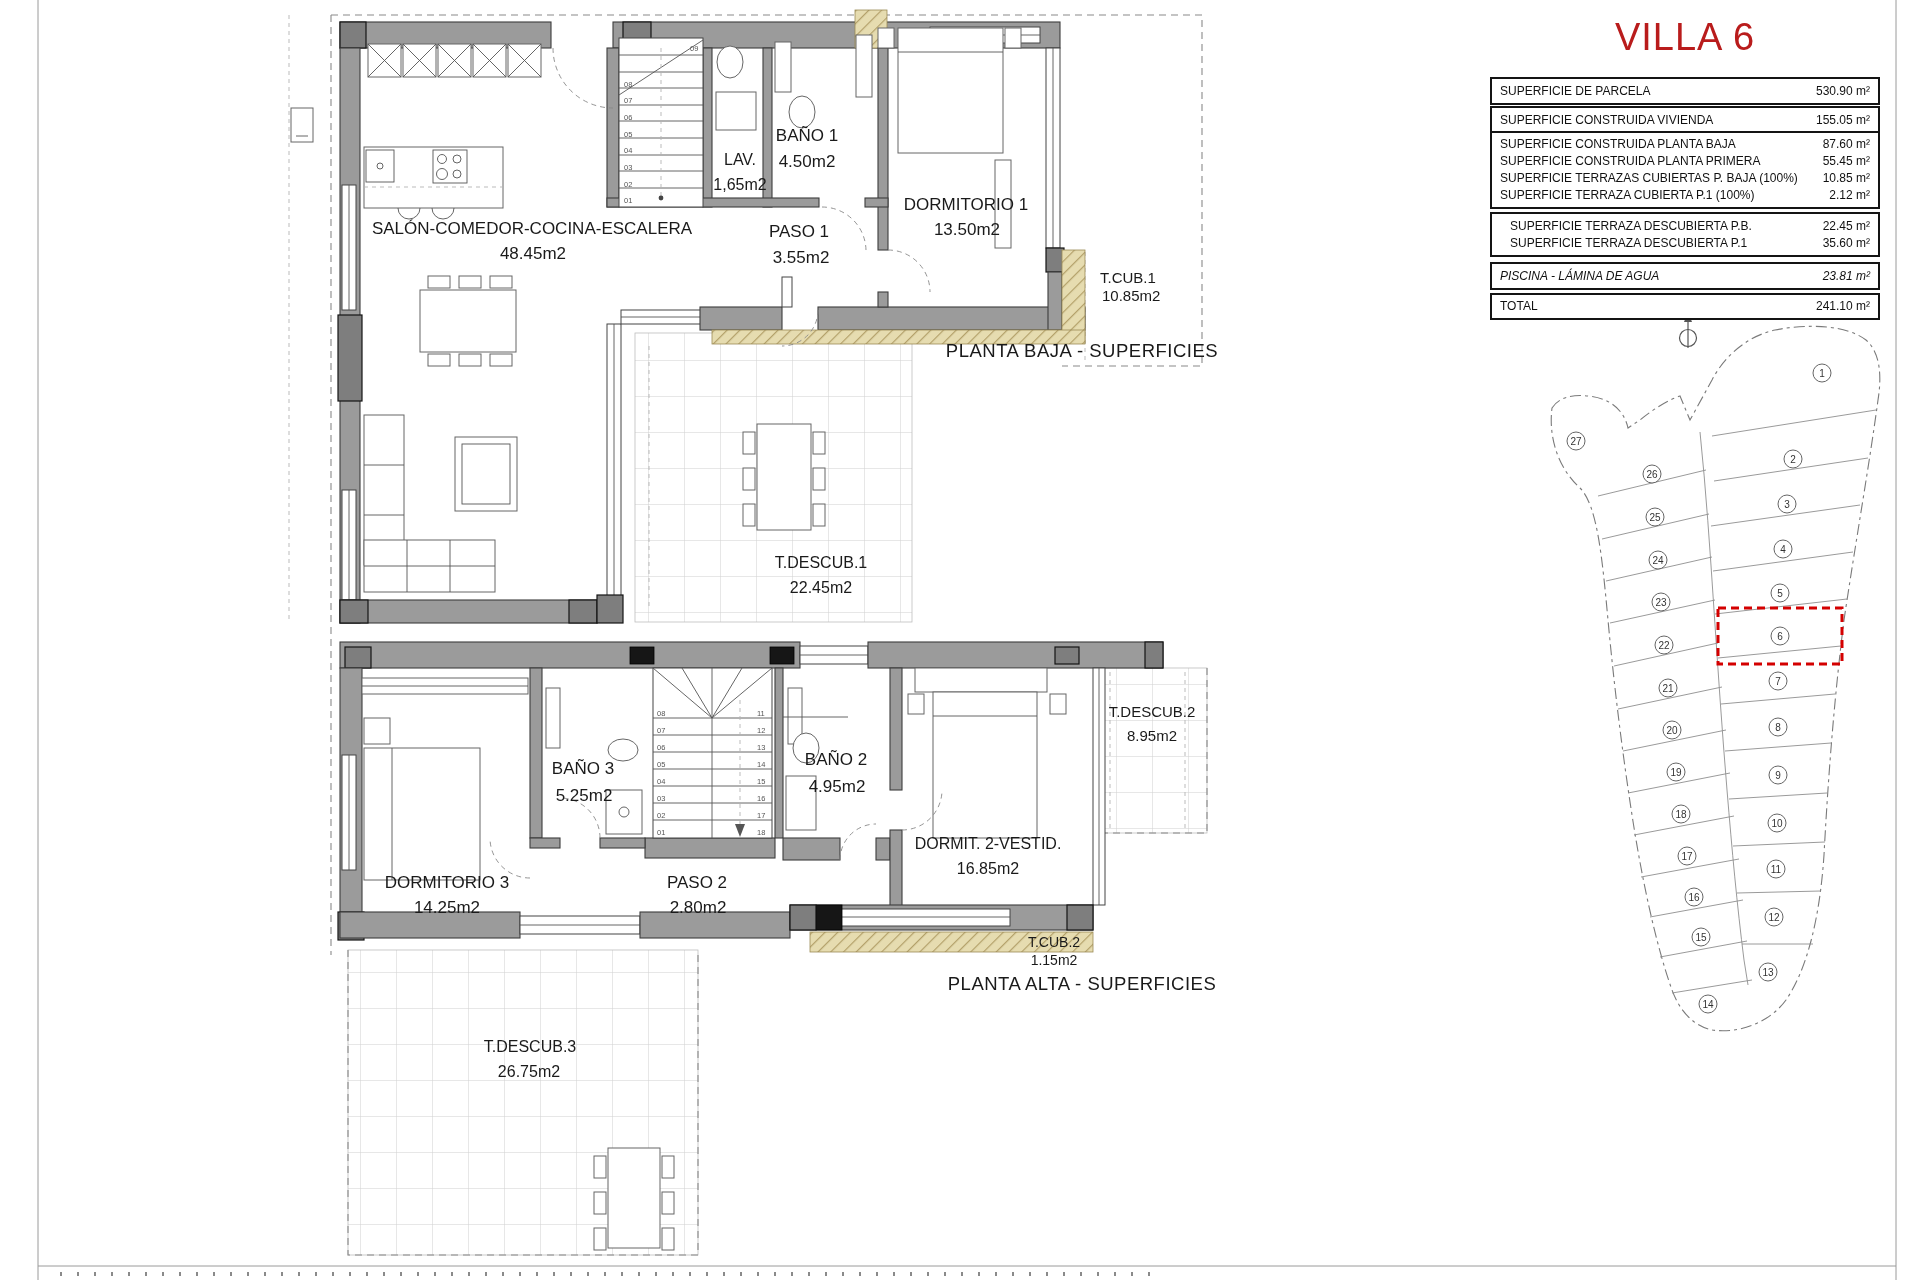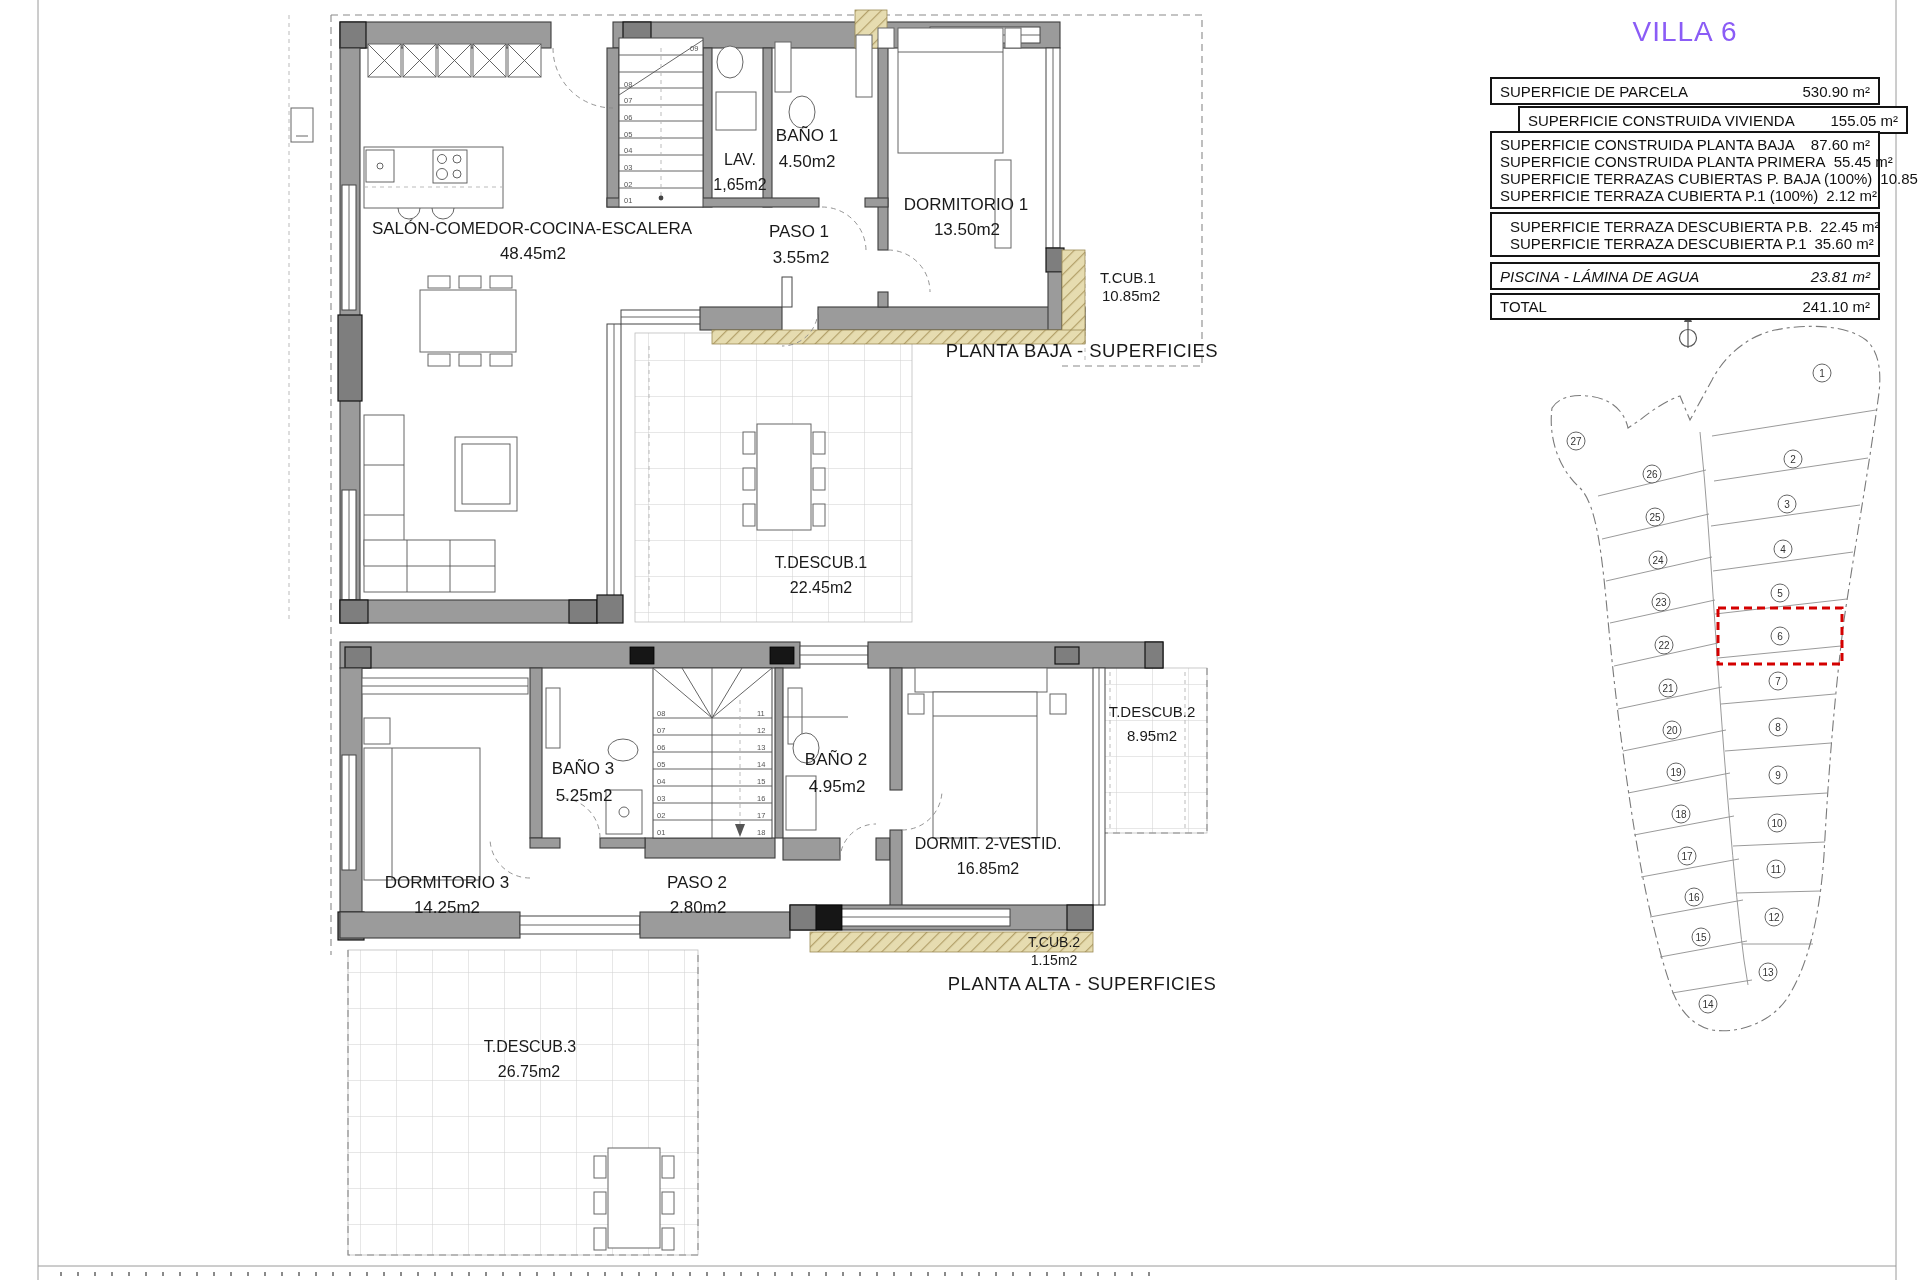--- a/index.html
+++ b/index.html
@@ -24,25 +24,25 @@
   .gridrect{fill:url(#tgrid);stroke:#bdbdbd;stroke-width:.8;}
   .hatchf{fill:url(#hatch);stroke:#9b8b55;stroke-width:.8;}
   .dash{fill:none;stroke:#8a8a8a;stroke-width:1.1;stroke-dasharray:7 5;}
   .dashl{fill:none;stroke:#b3b3b3;stroke-width:.9;stroke-dasharray:4 4;}
   .arc{fill:none;stroke:#888;stroke-width:.9;stroke-dasharray:5 4;}
   .site{fill:#ffffff;stroke:#7a7a7a;stroke-width:1.1;stroke-dasharray:11 4 3 4;}
   .pline{fill:none;stroke:#8f8f8f;stroke-width:.9;}
   .pc{fill:#ffffff;stroke:#666;stroke-width:1;}
   
   #title{position:absolute;left:1490px;top:16px;width:390px;text-align:center;
-         font-size:28px;letter-spacing:1px;color:#8b5cf6;}
+         font-size:38px;letter-spacing:1px;color:#b91c1c;}
   .tgroup{position:absolute;left:1490px;width:390px;border:2px solid #141414;
           background:#fff;box-sizing:border-box;padding:2px 8px;
           display:flex;flex-direction:column;justify-content:center;}
-  .trow{display:flex;justify-content:space-between;font-size:15px;line-height:17px;white-space:nowrap;}
+  .trow{display:flex;justify-content:space-between;font-size:12px;line-height:17px;white-space:nowrap;}
   .trow .val{padding-left:8px;}
 </style>
 </head>
 <body>
 
 <svg id="sheet-svg" width="1920" height="1280" viewBox="0 0 1920 1280">
   <defs>
     <pattern id="tgrid" width="36" height="36" patternUnits="userSpaceOnUse">
       <path d="M36,0 H0 V36" fill="none" stroke="#cfcfcf" stroke-width="1"></path>
     </pattern>
@@ -457,21 +457,21 @@
 </svg>
 
 <div id="title">VILLA 6</div>
 
 <div class="tgroup" style="top:77px;height:28px;">
   <div class="trow">
     <span class="lbl">SUPERFICIE DE PARCELA</span>
     <span class="val">530.90 m²</span>
   </div>
 </div>
-<div class="tgroup" style="top:106px;height:28px;margin-left:28px;">
+<div class="tgroup" style="top:106px;height:28px;">
   <div class="trow">
     <span class="lbl">SUPERFICIE CONSTRUIDA VIVIENDA</span>
     <span class="val">155.05 m²</span>
   </div>
 </div>
 <div class="tgroup" style="top:131px;height:78px;">
   <div class="trow">
     <span class="lbl">SUPERFICIE CONSTRUIDA PLANTA BAJA</span>
     <span class="val">87.60 m²</span>
   </div>

